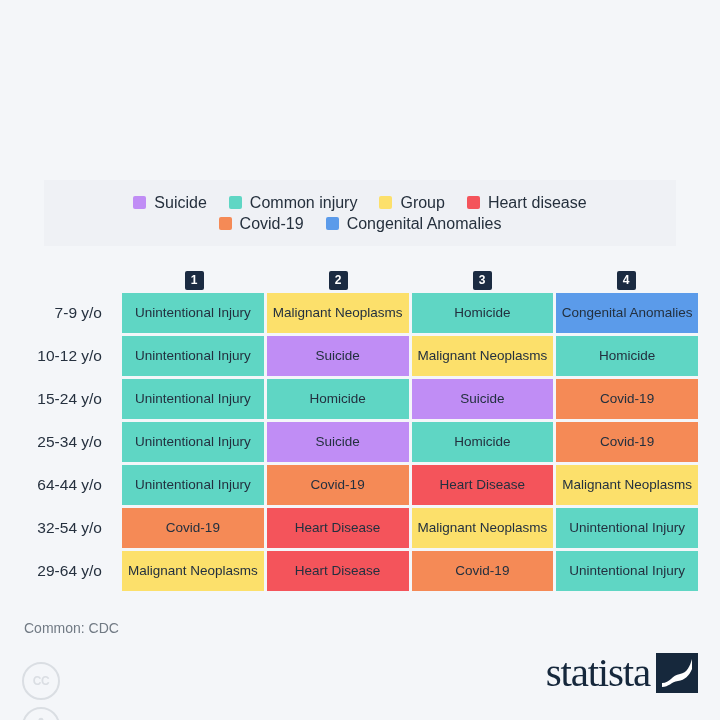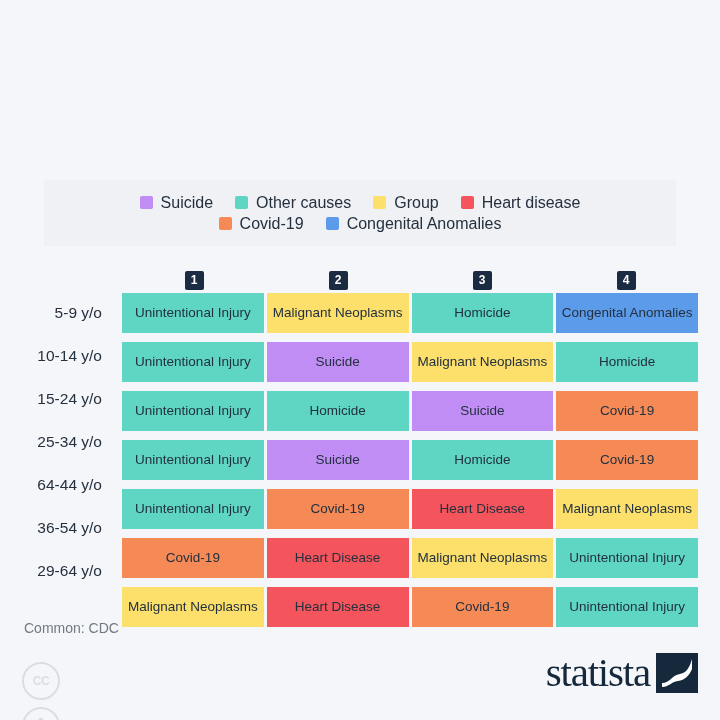--- a/index.html
+++ b/index.html
@@ -65,21 +65,21 @@
   .colnum{
     width:19px;height:19px;background:#1B2B42;color:#FFFFFF;
     font-size:12px;font-weight:bold;
     display:flex;align-items:center;justify-content:center;
     border-radius:2px;
   }
 
   
   .table{
     position:absolute;left:122px;top:293px;width:576px;
-    display:flex;flex-direction:column;gap:9px;
+    display:flex;flex-direction:column;gap:3px;
   }
   .trow{display:flex;gap:3px;height:40px;}
   .tcell{
     flex:1;
     display:flex;align-items:center;justify-content:center;
     text-align:center;
     font-size:13.5px;line-height:1.18;
     color:#23303F;
     padding:0 4px;
     box-sizing:border-box;
@@ -130,21 +130,21 @@
 
 
   <div class="legend">
     <div class="legend-row">
       <div class="legend-item">
         <span class="legend-swatch" style="background:#C08DF5"></span>
         <span class="legend-label">Suicide</span>
       </div>
       <div class="legend-item">
         <span class="legend-swatch" style="background:#5FD6C4"></span>
-        <span class="legend-label">Other causes</span>
+        <span class="legend-label">Common injury</span>
       </div>
       <div class="legend-item">
         <span class="legend-swatch" style="background:#FCE06B"></span>
         <span class="legend-label">Group</span>
       </div>
       <div class="legend-item">
         <span class="legend-swatch" style="background:#F4545B"></span>
         <span class="legend-label">Heart disease</span>
       </div>
     </div>
@@ -169,26 +169,26 @@
     </div>
     <div class="colnum-cell">
       <span class="colnum">3</span>
     </div>
     <div class="colnum-cell">
       <span class="colnum">4</span>
     </div>
   </div>
 
   <div class="rowlabels">
-    <div class="rowlabel">5-9 y/o</div>
-    <div class="rowlabel">10-14 y/o</div>
+    <div class="rowlabel">7-9 y/o</div>
+    <div class="rowlabel">10-12 y/o</div>
     <div class="rowlabel">15-24 y/o</div>
     <div class="rowlabel">25-34 y/o</div>
     <div class="rowlabel">64-44 y/o</div>
-    <div class="rowlabel">36-54 y/o</div>
+    <div class="rowlabel">32-54 y/o</div>
     <div class="rowlabel">29-64 y/o</div>
   </div>
 
   <div class="table" id="table-body">
       <div class="trow">
         <div class="tcell" style="background: rgb(95, 214, 196);">Unintentional Injury</div>
         <div class="tcell" style="background: rgb(252, 224, 107);">Malignant Neoplasms</div>
         <div class="tcell" style="background: rgb(95, 214, 196);">Homicide</div>
         <div class="tcell" style="background: rgb(91, 155, 234);">Congenital Anomalies</div>
       </div>

